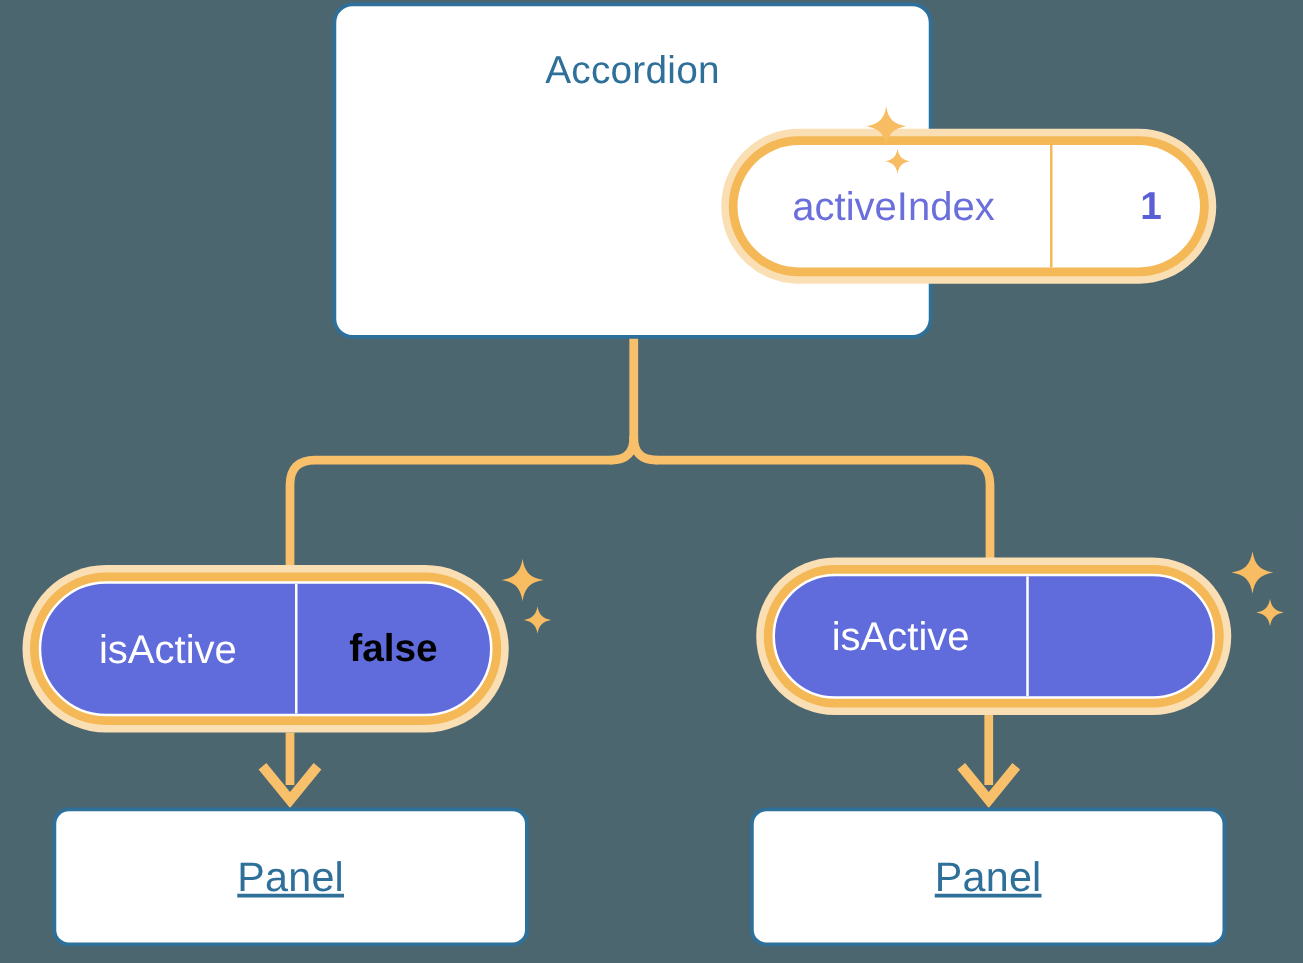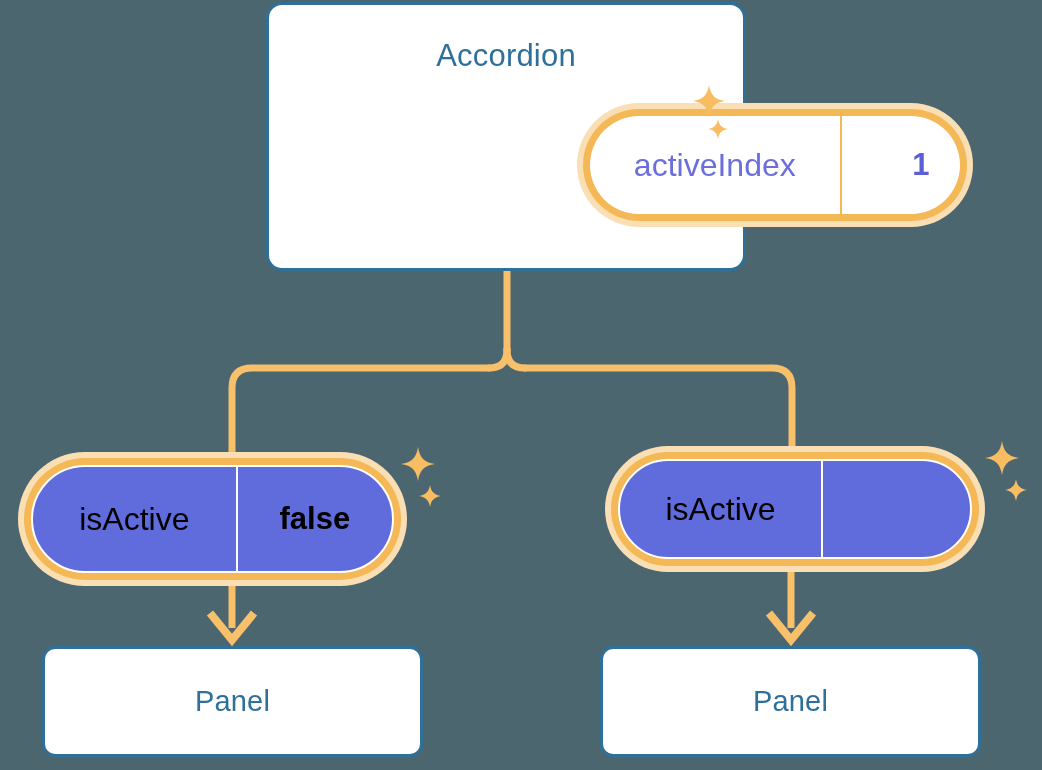--- a/index.html
+++ b/index.html
@@ -60,21 +60,21 @@
   .panel-card {
     width: 381px;
     height: 111px;
     border-radius: 13px;
     display: flex;
     align-items: center;
     justify-content: center;
   }
   #panel-left  { left: 42px;  top: 646px; }
   #panel-right { left: 600px; top: 646px; }
-  .panel-card .card-title { font-size: 29px; }
+  .panel-card .card-title { font-size: 33px; text-decoration: underline; }
 
   
   
   .pill-outer {
     position: absolute;
     background: #fbdfb4;
     border-radius: 999px;
     padding: 6px;
     box-sizing: border-box;
   }
@@ -116,21 +116,21 @@
     font-size: 31px;
     font-weight: 700;
   }
 
   
   .pill-solid .pill-inner {
     background: #606cdb;
     border: 2px solid #ffffff;
   }
   .pill-solid .pill-key {
-    color: #000000;
+    color: #ffffff;
     font-size: 32px;
     font-weight: 400;
     border-right: 2px solid #ffffff;
   }
   .pill-solid .pill-val {
     color: #000000;
     font-size: 31px;
     font-weight: 700;
   }
 

